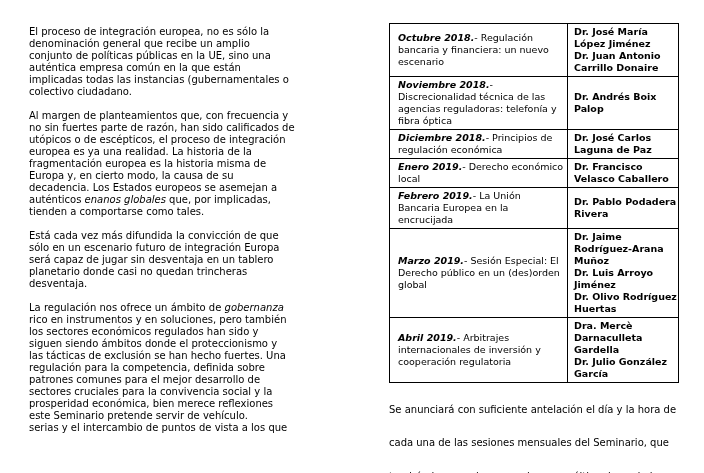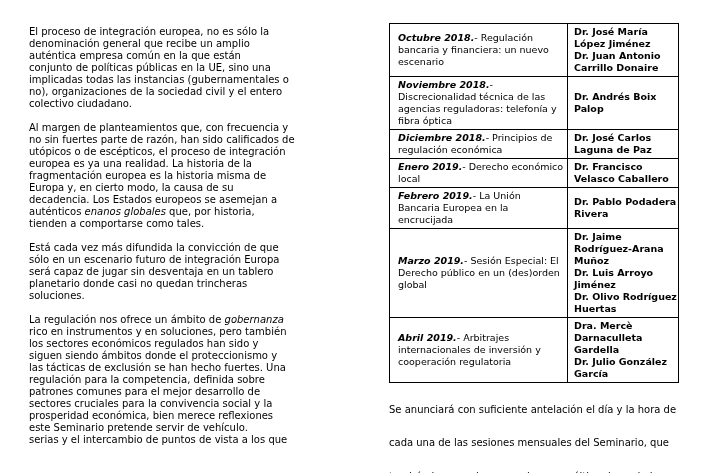--- a/index.html
+++ b/index.html
@@ -53,43 +53,42 @@
   }
   .right-para .line { white-space: pre; margin-top: 20px; }
 </style>
 </head>
 <body>
 
 <div class="left-col">
     <div class="para">
       <div class="line"><span>El proceso de integración europea, no es sólo la</span></div>
       <div class="line"><span>denominación general que recibe un amplio</span></div>
+      <div class="line"><span>conjunto de políticas públicas en la UE, sino una</span></div>
       <div class="line"><span>auténtica empresa común en la que están</span></div>
-      <div class="line"><span>conjunto de políticas públicas en la UE, sino una</span></div>
       <div class="line"><span>implicadas todas las instancias (gubernamentales o</span></div>
-      <div class="line"><span>no), organizaciones de la sociedad civil y el entero</span></div>
       <div class="line"><span>colectivo ciudadano.</span></div>
     </div>
     <div class="para">
       <div class="line"><span>Al margen de planteamientos que, con frecuencia y</span></div>
       <div class="line"><span>no sin fuertes parte de razón, han sido calificados de</span></div>
       <div class="line"><span>utópicos o de escépticos, el proceso de integración</span></div>
       <div class="line"><span>europea es ya una realidad. La historia de la</span></div>
       <div class="line"><span>fragmentación europea es la historia misma de</span></div>
       <div class="line"><span>Europa y, en cierto modo, la causa de su</span></div>
       <div class="line"><span>decadencia. Los Estados europeos se asemejan a</span></div>
-      <div class="line"><span>auténticos </span><i>enanos globales</i><span> que, por historia,</span></div>
+      <div class="line"><span>auténticos </span><i>enanos globales</i><span> que, por implicadas,</span></div>
       <div class="line"><span>tienden a comportarse como tales.</span></div>
     </div>
     <div class="para">
       <div class="line"><span>Está cada vez más difundida la convicción de que</span></div>
       <div class="line"><span>sólo en un escenario futuro de integración Europa</span></div>
       <div class="line"><span>será capaz de jugar sin desventaja en un tablero</span></div>
       <div class="line"><span>planetario donde casi no quedan trincheras</span></div>
-      <div class="line"><span>soluciones.</span></div>
+      <div class="line"><span>desventaja.</span></div>
     </div>
     <div class="para">
       <div class="line"><span>La regulación nos ofrece un ámbito de </span><i>gobernanza</i></div>
       <div class="line"><span>rico en instrumentos y en soluciones, pero también</span></div>
       <div class="line"><span>los sectores económicos regulados han sido y</span></div>
       <div class="line"><span>siguen siendo ámbitos donde el proteccionismo y</span></div>
       <div class="line"><span>las tácticas de exclusión se han hecho fuertes. Una</span></div>
       <div class="line"><span>regulación para la competencia, definida sobre</span></div>
       <div class="line"><span>patrones comunes para el mejor desarrollo de</span></div>
       <div class="line"><span>sectores cruciales para la convivencia social y la</span></div>

